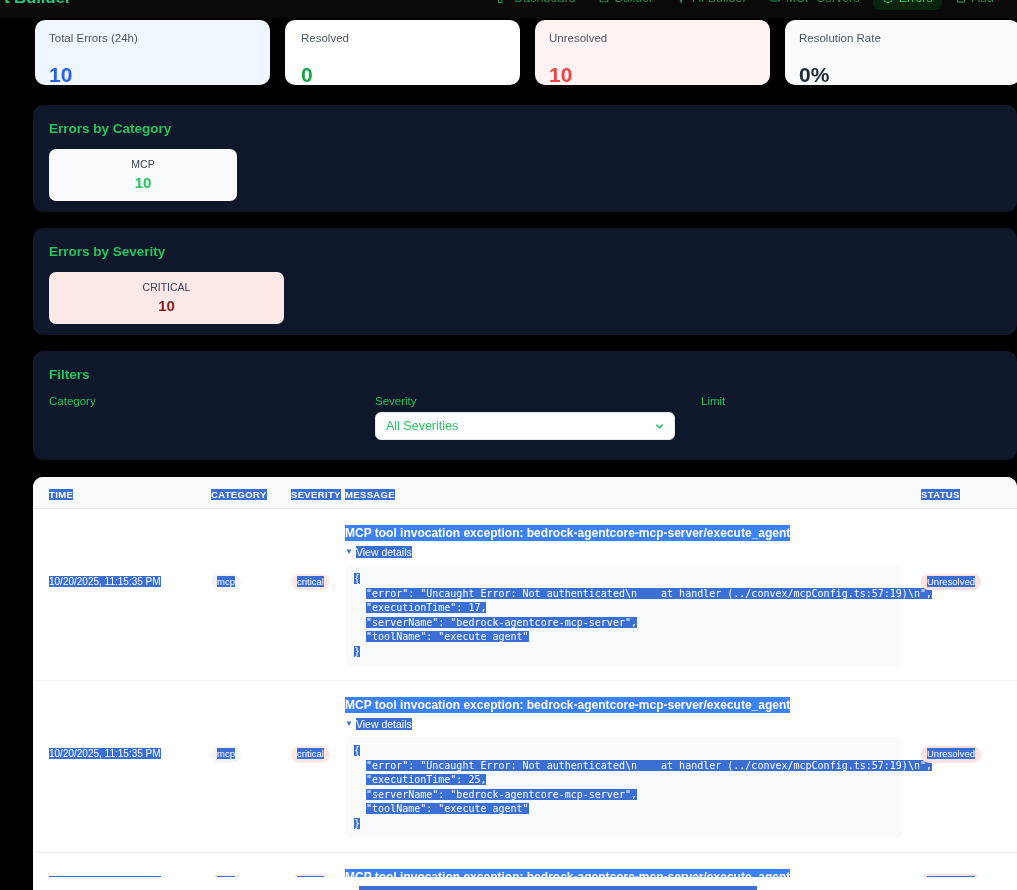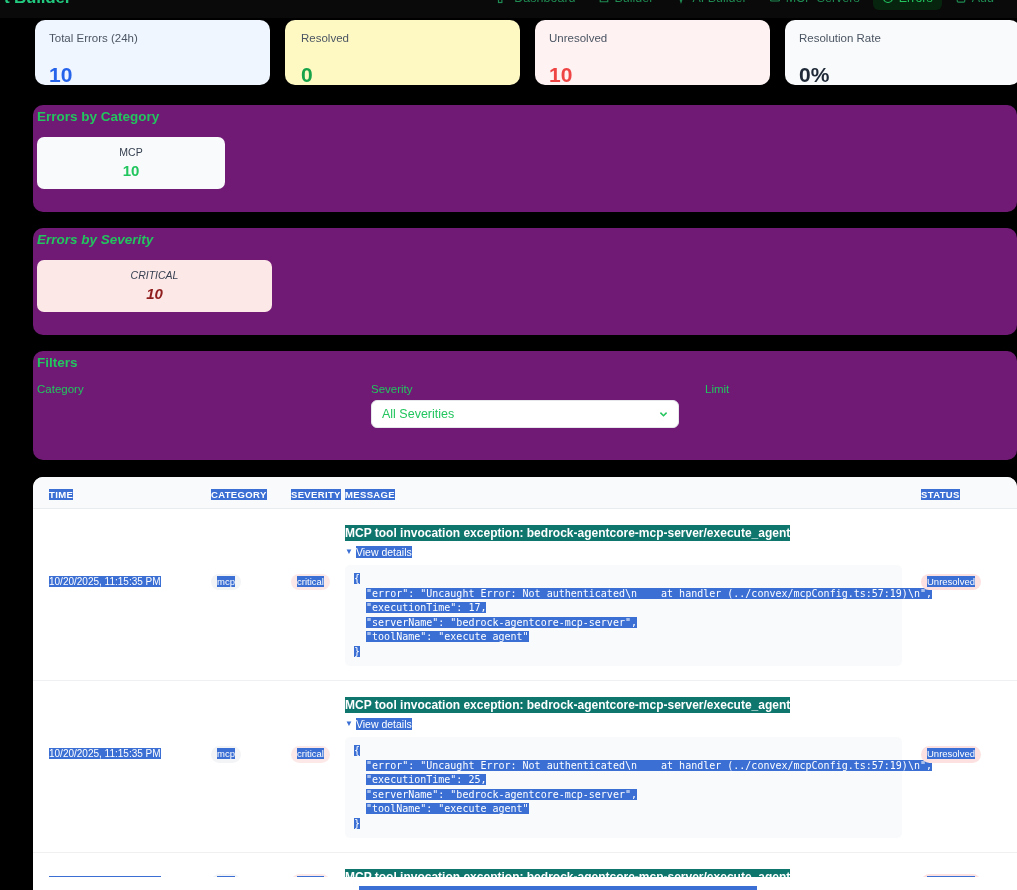--- a/index.html
+++ b/index.html
@@ -42,39 +42,39 @@
     display: flex; gap: 15px;
   }
   .stat {
     width: 235px; height: 65px; border-radius: 10px;
     padding: 12px 14px 0 14px; flex: none;
   }
   .stat .lbl { font-size: 11.5px; color: #4b5563; margin-bottom: 20px; }
   .stat .val { font-size: 21px; font-weight: bold; line-height: 1.05; }
   .stat.blue  { background: #eff6ff; }
   .stat.blue .val  { color: #2563eb; }
-  .stat.green { background: #fef9c3; padding-left: 16px; }
+  .stat.green { background: #ffffff; padding-left: 16px; }
   .stat.green .val { color: #16a34a; }
   .stat.red   { background: #fef2f2; }
   .stat.red .val   { color: #ef4444; }
   .stat.grey  { background: #f9fafb; }
   .stat.grey .val  { color: #1f2937; }
 
   
   .card {
     position: absolute; left: 33px; width: 984px;
-    background: #701a75; border-radius: 10px;
-    padding: 4px;
+    background: #0f172a; border-radius: 10px;
+    padding: 16px;
   }
   .card-title {
     font-size: 13.5px; font-weight: bold; color: #22c55e; margin-bottom: 13px;
   }
 
   #card-category { top: 105px; height: 107px; }
-  #card-severity { top: 228px; height: 107px; font-style: italic; }
+  #card-severity { top: 228px; height: 107px; }
   #card-filters  { top: 351px; height: 109px; }
 
   .chip-row { display: flex; gap: 12px; }
   .chip {
     border-radius: 7px; padding: 8px 14px; text-align: center; min-width: 100px;
   }
   .chip.cat { background: #f9fafb; width: 188px; }
   .chip.sev { background: #fde8e8; width: 235px; }
   .chip .k { font-size: 10.5px; color: #374151; line-height: 1.5; }
   .chip.cat .v { font-size: 15px; font-weight: bold; color: #22c55e; line-height: 1.35; }
@@ -134,21 +134,21 @@
   }
   .badge.mcp { background: #f3f4f6; }
   .badge.mcp span { background: #3b6fd4; color: #fff; }
   .badge.crit { background: #fde8e8; }
   .badge.crit span { background: #3b6fd4; color: #fff; }
   .badge.unres { background: #fde1e1; }
   .badge.unres span { background: #3b6fd4; color: #fff; }
 
   .msg-title {
     display: inline-block;
-    font-size: 12px; font-weight: bold; color: #ffffff; background: #0f766e;
+    font-size: 12px; font-weight: bold; color: #ffffff; background: #3b82f6;
     line-height: 1.35;
   }
   .details-toggle {
     margin-top: 5px; display: flex; align-items: center; gap: 3px;
     font-size: 10.5px;
   }
   .details-toggle .tri { color: #3b6fd4; font-size: 8px; line-height: 1; }
   .details-toggle .tx { color: #ffffff; background: #3b6fd4; }
   .json-box {
     margin-top: 7px; background: #f9fafb; border-radius: 5px;

